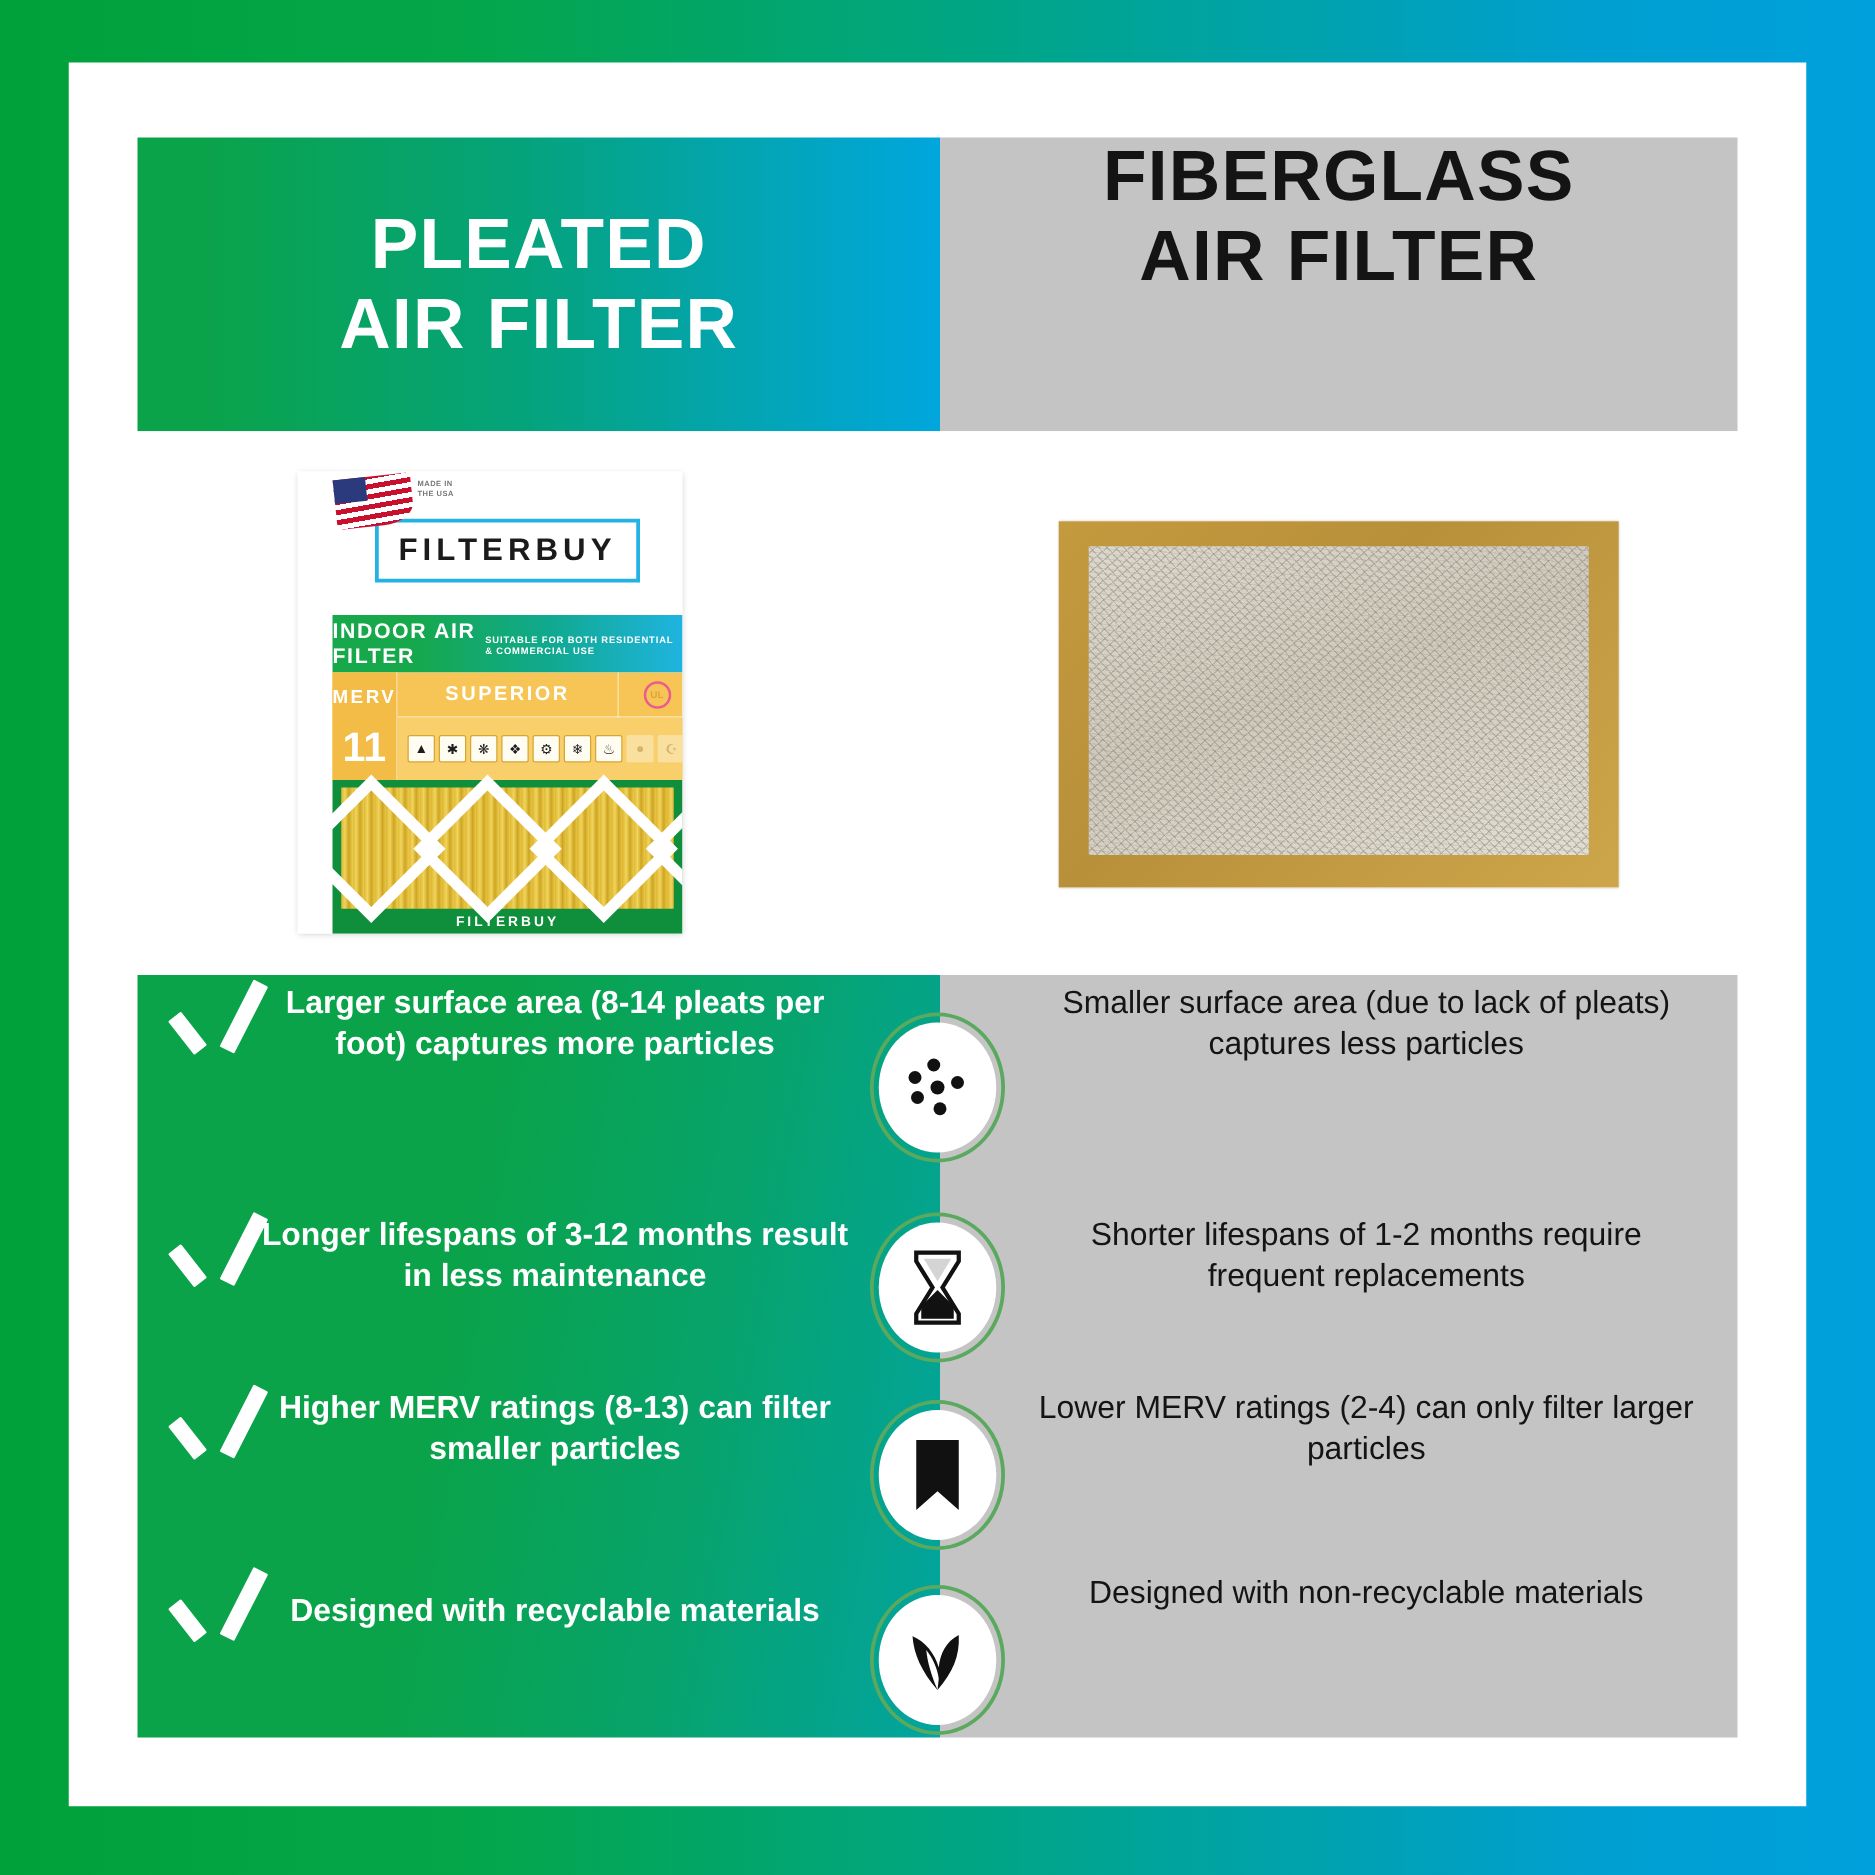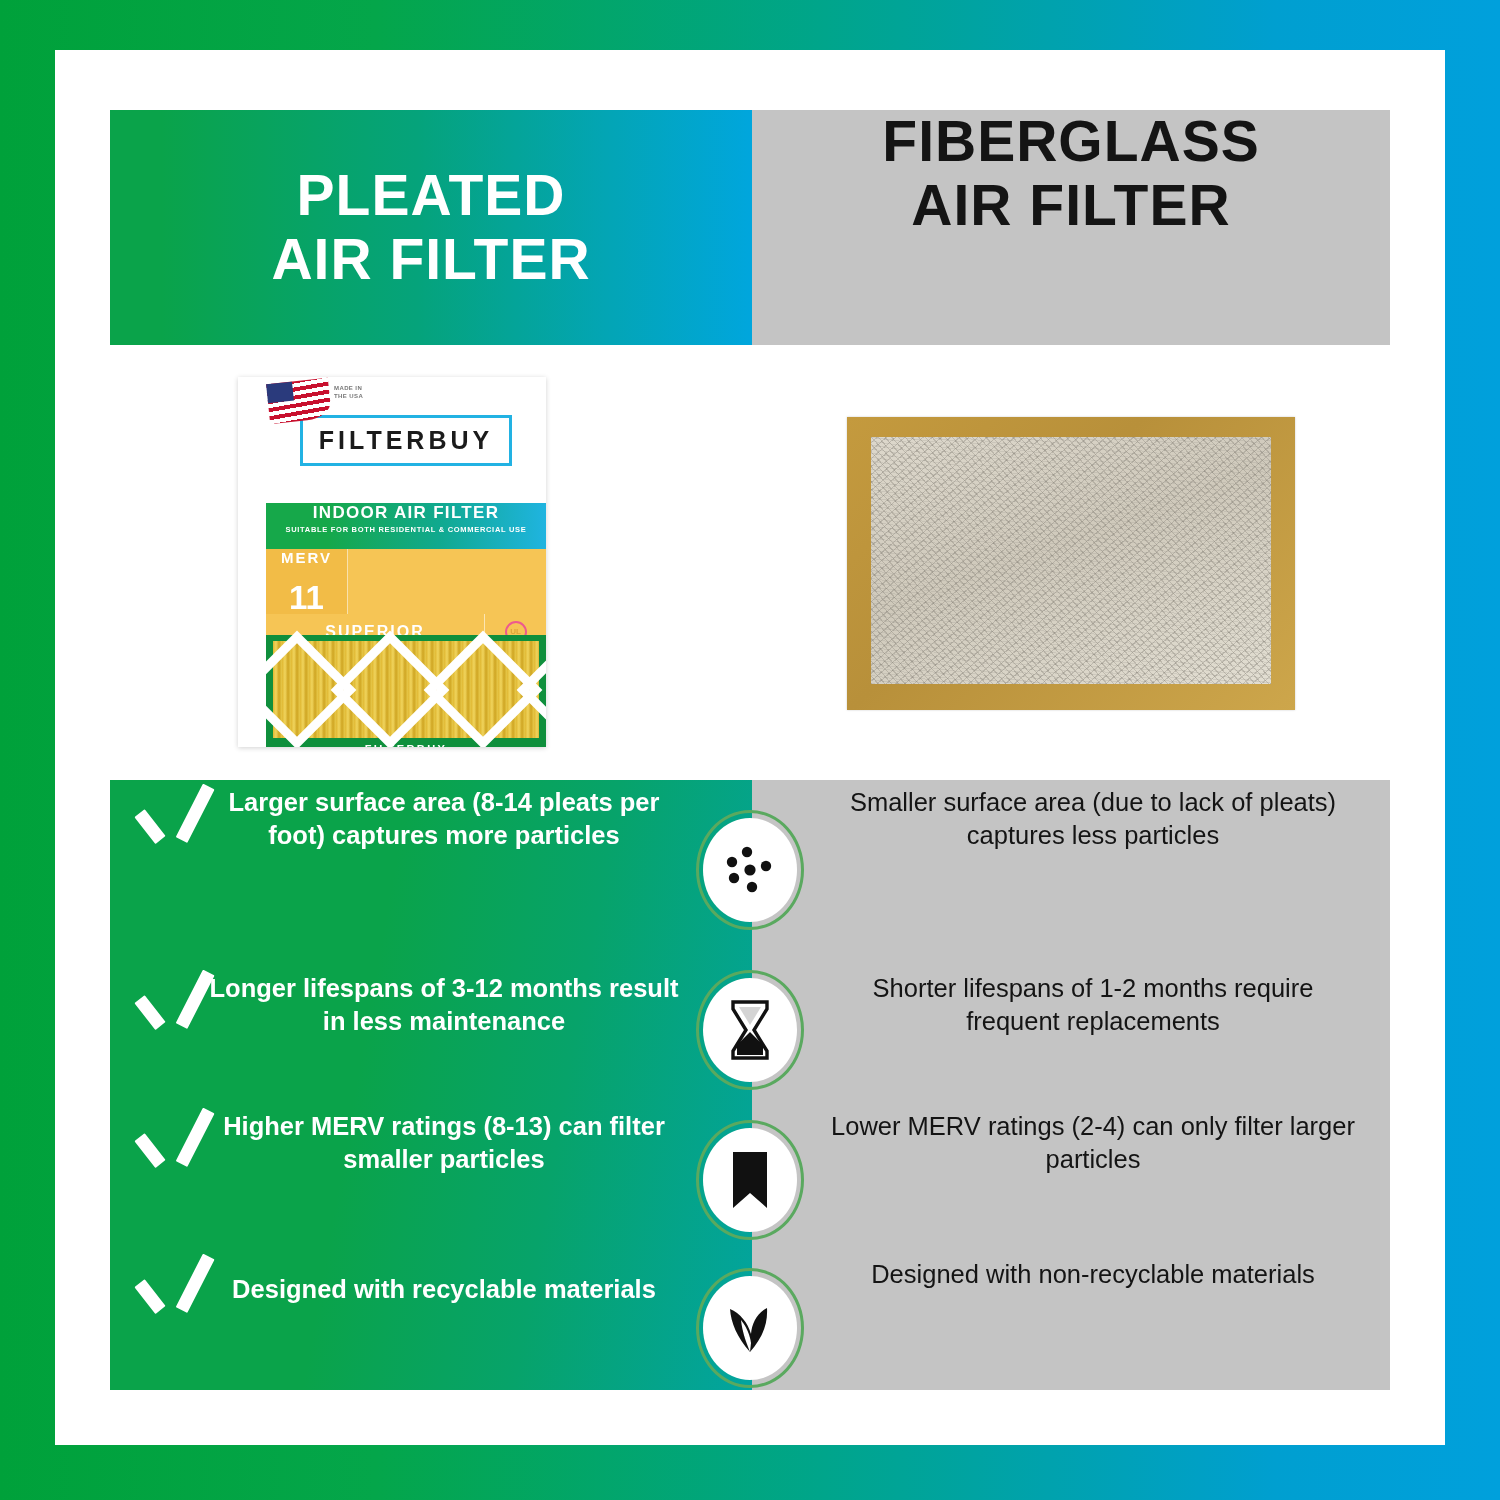--- a/index.html
+++ b/index.html
@@ -101,32 +101,30 @@
     padding: 8px 16px;
     margin-top: 12px;
   }
   .brand-text {
     font-size: 25px; font-weight: 700; letter-spacing: 4px; color: #1b1b1b;
   }
 
   .box-band {
     height: 46px;
     background: linear-gradient(90deg, #16a84a 0%, #16a84a 22%, #10a98f 62%, #1fb4e0 100%);
-    display: flex; flex-direction: column;
-    align-items: center; 
+    display: flex; flex-direction: row;
+    align-items: center; justify-content: center;
     color: #ffffff;
-    margin-top: 11px;
   }
   .box-band-main { font-size: 17px; font-weight: 700; letter-spacing: 1.3px; }
   .box-band-sub { font-size: 7.5px; font-weight: 700; letter-spacing: .7px; margin-top: 2px; }
 
   .box-merv {
     display: flex; height: 86px;
     background: #f6c555;
-    flex-direction: column;
   }
   .merv-left {
     width: 82px; background: #f2bc47;
     display: flex; flex-direction: column;
     align-items: center; justify-content: center;
     color: #ffffff; border-right: 1px solid rgba(255,255,255,.55);
   }
   .merv-label { font-size: 15px; font-weight: 700; letter-spacing: 2px; }
   .merv-value { font-size: 33px; font-weight: 700; line-height: 1; margin-top: 15px; }
   .merv-right { flex: 1; display: flex; flex-direction: column; }

